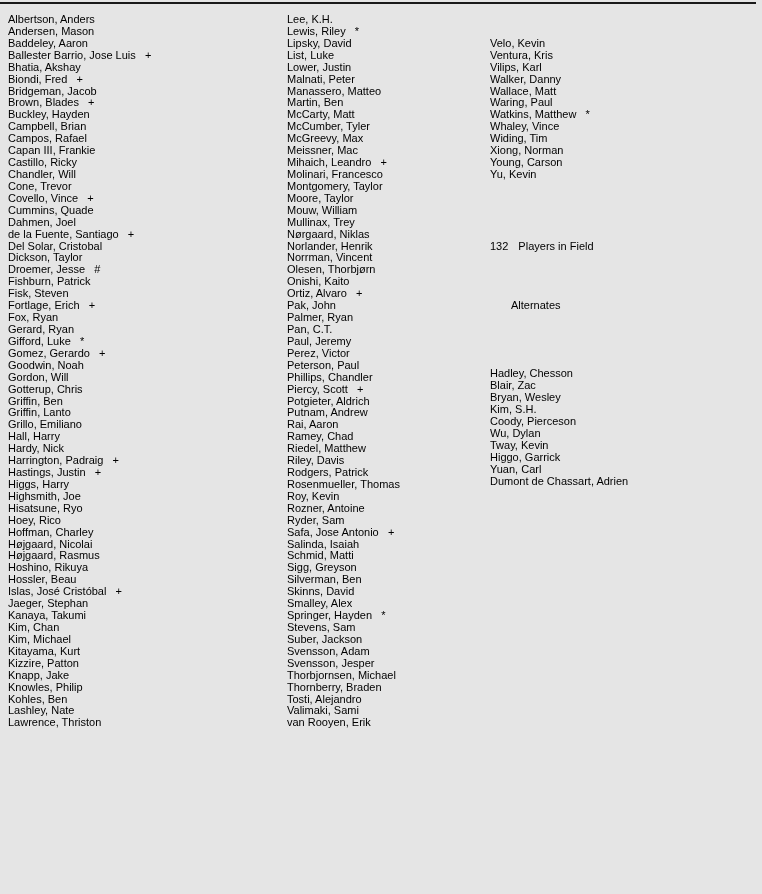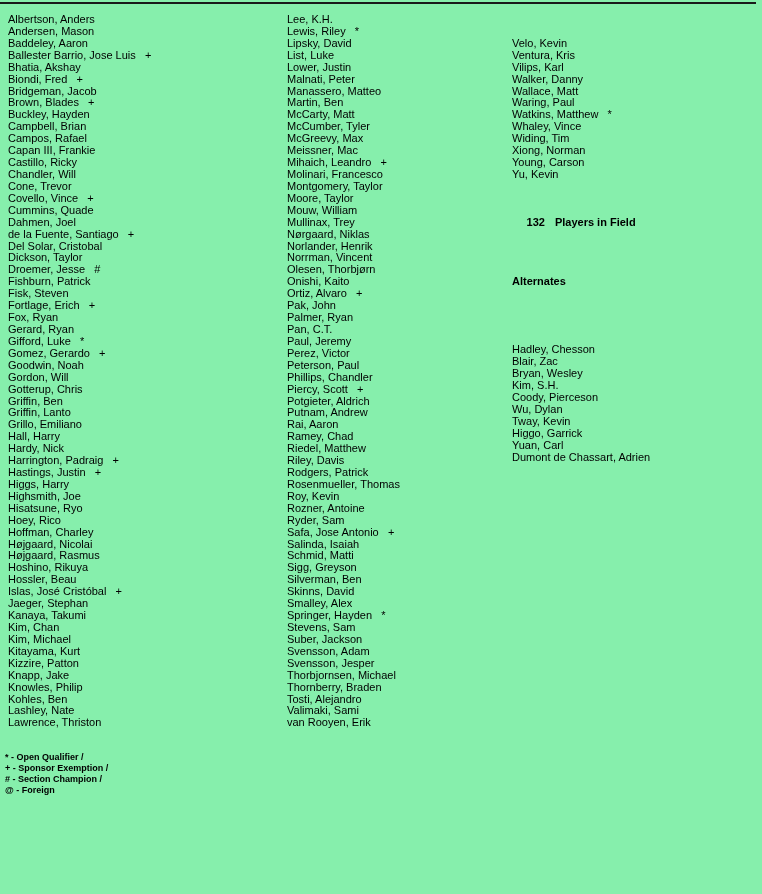--- a/index.html
+++ b/index.html
@@ -1,20 +1,20 @@
 <!DOCTYPE html>
 <html><head>
 <meta charset="utf-8">
 <style>
   html, body { margin: 0; padding: 0; background: #ffffff; }
   .page {
     position: relative;
     width: 762px;
     height: 894px;
-    background: #86efac;
+    background: #e5e5e5;
     font-family: "Liberation Sans", "DejaVu Sans", sans-serif;
     color: #000000;
     overflow: hidden;
   }
   .top-rule {
     position: absolute;
     left: 0;
     top: 2px;
     width: 756px;
     height: 2px;
@@ -22,32 +22,33 @@
   }
   .col {
     position: absolute;
     top: 14px;
     font-size: 11px;
     line-height: 11.93px;
     white-space: pre;
   }
   .col-1 { left: 8px; }
   .col-2 { left: 287px; }
-  .col-3 { left: 512px; }
+  .col-3 { left: 490px; }
   .line { height: 11.93px; }
   .summary-row {
-    font-weight: bold;
+    margin-top: 24px;
+    font-weight: normal;
     height: 11.93px;
-    text-align: center;
   }
   .summary-label { margin-left: 10px; }
   .alt-heading {
     margin-top: 12px;
-    font-weight: bold;
+    font-weight: normal;
     height: 11.93px;
+    margin-left: 21px;
   }
   .alt-list { margin-top: 20px; }
   .legend {
     position: absolute;
     left: 5px;
     top: 752px;
     font-size: 9px;
     font-weight: bold;
     line-height: 10.9px;
     white-space: pre;
@@ -68,15 +69,14 @@
   <div class="col col-3">
     <div><div class="line">Velo, Kevin</div><div class="line">Ventura, Kris</div><div class="line">Vilips, Karl</div><div class="line">Walker, Danny</div><div class="line">Wallace, Matt</div><div class="line">Waring, Paul</div><div class="line">Watkins, Matthew   *</div><div class="line">Whaley, Vince</div><div class="line">Widing, Tim</div><div class="line">Xiong, Norman</div><div class="line">Young, Carson</div><div class="line">Yu, Kevin</div></div>
 
     <div class="summary-row"><span>132</span><span class="summary-label">Players in Field</span></div>
 
     <div class="alt-heading">Alternates</div>
 
     <div class="alt-list"><div class="line">Hadley, Chesson</div><div class="line">Blair, Zac</div><div class="line">Bryan, Wesley</div><div class="line">Kim, S.H.</div><div class="line">Coody, Pierceson</div><div class="line">Wu, Dylan</div><div class="line">Tway, Kevin</div><div class="line">Higgo, Garrick</div><div class="line">Yuan, Carl</div><div class="line">Dumont de Chassart, Adrien</div></div>
   </div>
 
-  <div class="legend"><div class="line">* - Open Qualifier /</div><div class="line">+ - Sponsor Exemption /</div><div class="line"># - Section Champion /</div><div class="line">@ - Foreign</div></div>
 
 </div>
 
 </body></html>

